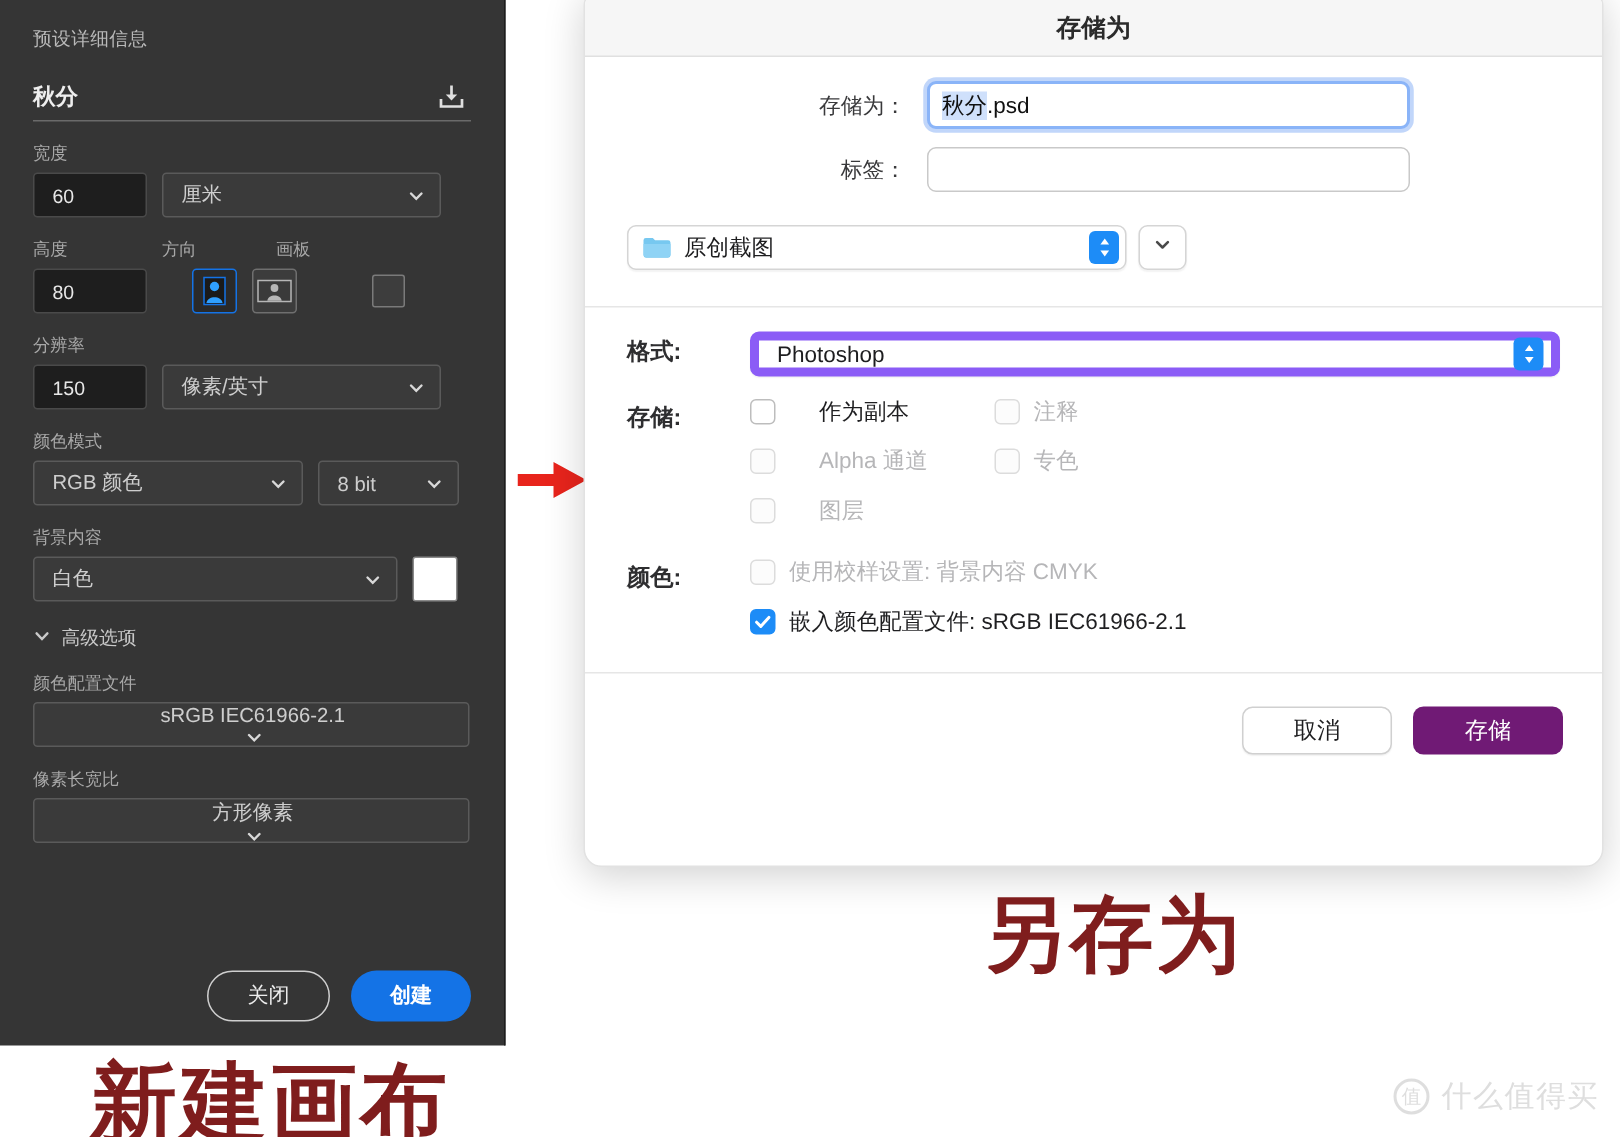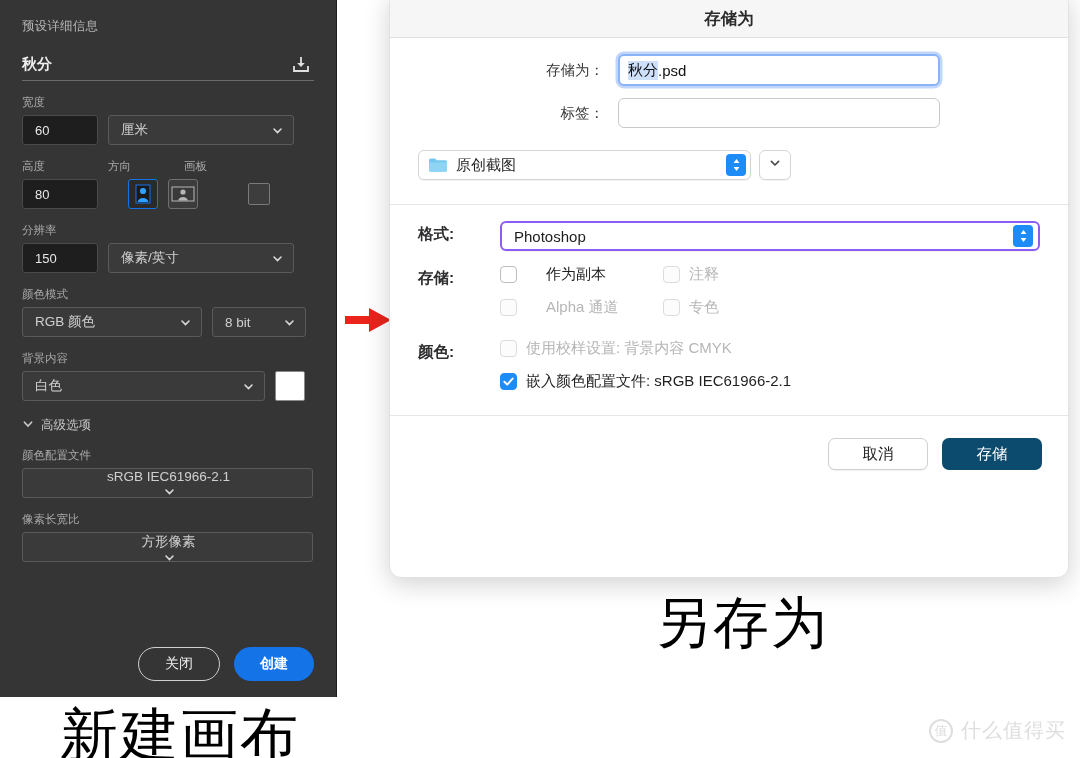--- a/index.html
+++ b/index.html
@@ -128,21 +128,21 @@
   }
   .folder-ico { width: 20px; height: 16px; }
 
   .divider { height:1px; background:#e6e6e6; }
 
   .dlg-mid { padding: 16px 28px 10px 28px; }
   .mid-row { display:flex; align-items:flex-start; margin-bottom: 6px; }
   .mid-lab { width: 82px; text-align: left; font-size: 15.5px; font-weight: 700; color:#2e2e30; padding-top:3px; }
 
   .fmt-pop {
-    flex: 1; height: 30px; border-radius: 6px; border: 2px solid #8b5cf6; background:#fff;
+    flex: 1; height: 30px; border-radius: 6px; border: 6px solid #8b5cf6; background:#fff;
     display:flex; align-items:center; justify-content: space-between; padding: 0 5px 0 12px;
     box-shadow: 0 1px 1px rgba(0,0,0,.05); font-size: 15px; color:#1d1d1f;
   }
 
   .cbgrid { flex: 1; }
   .cbline { display:flex; align-items:center; margin-bottom: 14px; }
   .cbitem { display:flex; align-items:center; gap: 9px; }
   .cbitem.col1 { width: 163px; gap: 29px; }
   .cbox {
     width: 17px; height: 17px; border-radius: 4px; border:1px solid #bdbdbd; background:#fff;
@@ -152,25 +152,25 @@
   .cbox.dim { border-color:#dcdcdc; background:#fcfcfc; }
   .cblabel { font-size: 15px; color:#1f1f21; }
   .cblabel.dim { color:#b6b6b8; }
 
   .dlg-actions { padding: 22px 26px 0 26px; display:flex; justify-content:flex-end; gap: 14px; }
   .mac-btn {
     height: 32px; min-width: 100px; border-radius: 7px; display:flex; align-items:center; justify-content:center;
     font-size: 15.5px; padding: 0 18px;
   }
   .mac-cancel { background:#fff; border:1px solid #d0d0d0; color:#1d1d1f; box-shadow:0 1px 1px rgba(0,0,0,.06); }
-  .mac-save { background:#0c4a6e; color:#fff; }
+  .mac-save { background:#701a75; color:#fff; }
 
   
   .anno {
-    position:absolute; color:#000000; font-weight: 400;
+    position:absolute; color:#7f1d1d; font-weight: 700;
     font-family: "DejaVu Sans", "Liberation Sans", sans-serif;
     letter-spacing: 2px;
   }
   .anno-saveas { left: 655px; top: 586px; font-size: 56px; }
   .anno-newdoc { left: 60px; top: 697px; font-size: 58px; }
 
   .watermark {
     position:absolute; right: 14px; bottom: 14px; display:flex; align-items:center; gap: 8px;
     color: #dedede;
   }
@@ -411,20 +411,26 @@
             <div class="cbitem col1">
               <span class="cbox dim"></span>
               <span class="cblabel dim">Alpha 通道</span>
             </div>
             <div class="cbitem">
               <span class="cbox dim"></span>
               <span class="cblabel dim">专色</span>
             </div>
           </div>
 
+          <div class="cbline">
+            <div class="cbitem col1">
+              <span class="cbox dim"></span>
+              <span class="cblabel dim">图层</span>
+            </div>
+          </div>
 
         </div>
       </div>
 
       <div class="mid-row" style="margin-top:8px">
         <div class="mid-lab">颜色:</div>
         <div class="cbgrid">
 
           <div class="cbline">
             <div class="cbitem">

